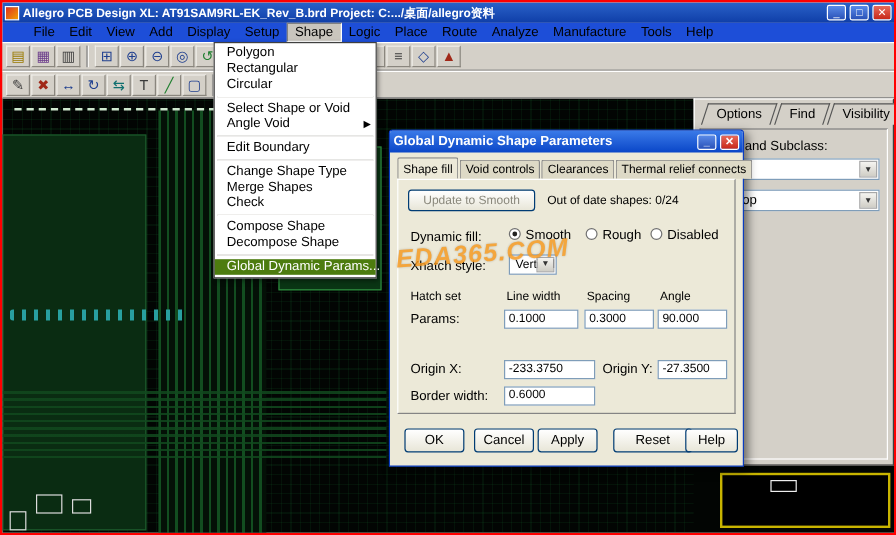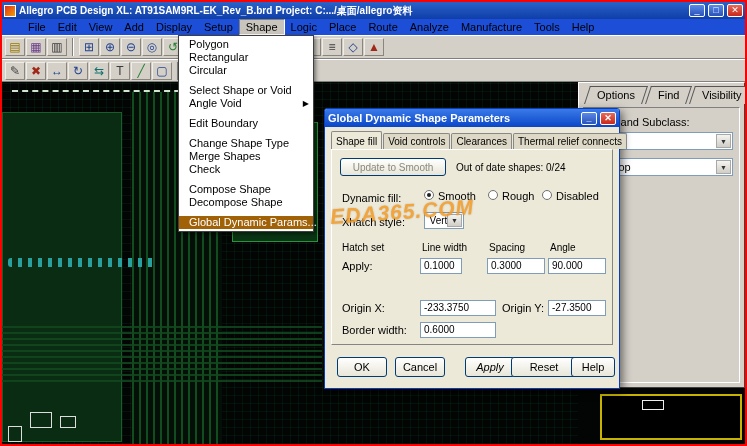--- a/index.html
+++ b/index.html
@@ -76,21 +76,21 @@
               font-size:7px; display:flex; align-items:center; justify-content:center; color:#333; }
   .prow2 { display:flex; align-items:center; gap:4px; margin-top:8px; }
   .swatch { width:14px; height:14px; border:1px solid #000; flex:0 0 auto; }
   .prow2 .dropdown { flex:1; }
 
   
   .smenu { position:absolute; left:176px; top:33px; width:136px; background:#fff;
            border:1px solid #404040; box-shadow:2px 2px 4px rgba(0,0,0,.45); z-index:40; padding:2px 0; }
   .smi { height:13px; line-height:13px; padding:0 14px 0 10px; position:relative;
          white-space:nowrap; font-size:11px; }
-  .smi.hl { background:#a16207; color:#fff; }
+  .smi.hl { background:#4d7c0f; color:#fff; }
   .smi .sub { position:absolute; right:4px; top:0; font-size:8px; }
   .ssep { height:1px; margin:3px 2px; background:#9a968e; border-bottom:1px solid #fff; }
 
   
   .dialog { position:absolute; left:322px; top:106px; width:296px; height:281px; background:#ece9d8;
             border:1px solid #0a3cc0; box-shadow:3px 3px 8px rgba(0,0,0,.5); z-index:50;
             border-radius:3px 3px 0 0; }
   .dtitle { height:18px; background:linear-gradient(180deg,#3a7ae8,#0a46c8);
             border-radius:2px 2px 0 0; display:flex; align-items:center; color:#fff;
             font-weight:bold; padding:0 3px; gap:3px; }
@@ -286,36 +286,36 @@
       <div class="dropdown abs" style="left:92px; top:62px; width:40px; height:17px; font-size:10px;justify-content:center;">
         <span>Vertical</span>
         <span class="arrow">▼</span>
       </div>
 
       <span class="abs colhead" style="left:10px;  top:92px;">Hatch set</span>
       <span class="abs colhead" style="left:90px;  top:92px;">Line width</span>
       <span class="abs colhead" style="left:157px; top:92px;">Spacing</span>
       <span class="abs colhead" style="left:218px; top:92px;">Angle</span>
 
-      <span class="abs" style="left:10px; top:110px;">Apply:</span>
-      <div class="field abs" style="left:88px;  top:108px; width:42px;">0.1000</div>
+      <span class="abs" style="left:10px; top:110px;">Params:</span>
+      <div class="field abs" style="left:88px;  top:108px; width:62px;">0.1000</div>
       <div class="field abs" style="left:155px; top:108px; width:58px;">0.3000</div>
       <div class="field abs" style="left:216px; top:108px; width:58px;">90.000</div>
 
       <span class="abs" style="left:10px; top:152px;">Origin X:</span>
       <div class="field abs" style="left:88px; top:150px; width:76px;">-233.3750</div>
       <span class="abs" style="left:170px; top:152px;">Origin Y:</span>
       <div class="field abs" style="left:216px; top:150px; width:58px;">-27.3500</div>
 
       <span class="abs" style="left:10px; top:174px;">Border width:</span>
       <div class="field abs" style="left:88px; top:172px; width:76px;">0.6000</div>
     </div>
 
     <button class="xpbtn" style="left:12px;  top:248px; width:50px;">OK</button>
     <button class="xpbtn" style="left:70px;  top:248px; width:50px;">Cancel</button>
-    <button class="xpbtn" style="left:140px; top:248px; width:50px;font-style:italic;">Apply</button>
+    <button class="xpbtn" style="left:123px; top:248px; width:50px;">Apply</button>
     <button class="xpbtn" style="left:186px; top:248px; width:66px;">Reset</button>
     <button class="xpbtn" style="left:246px; top:248px; width:44px;">Help</button>
   </div>
 
   <div class="wm" style="color: rgb(245, 154, 35);">EDA365.COM</div>
 
 </div>
 
 </body></html>

